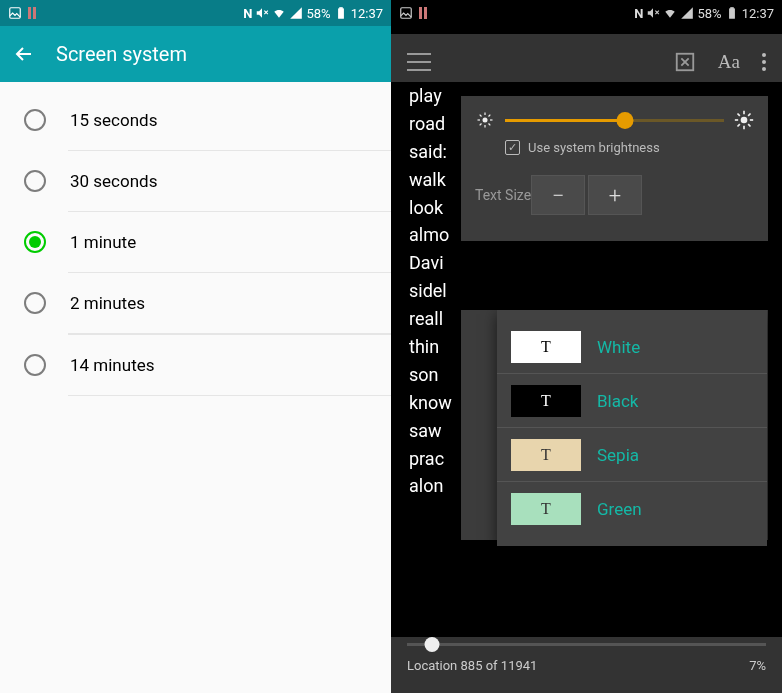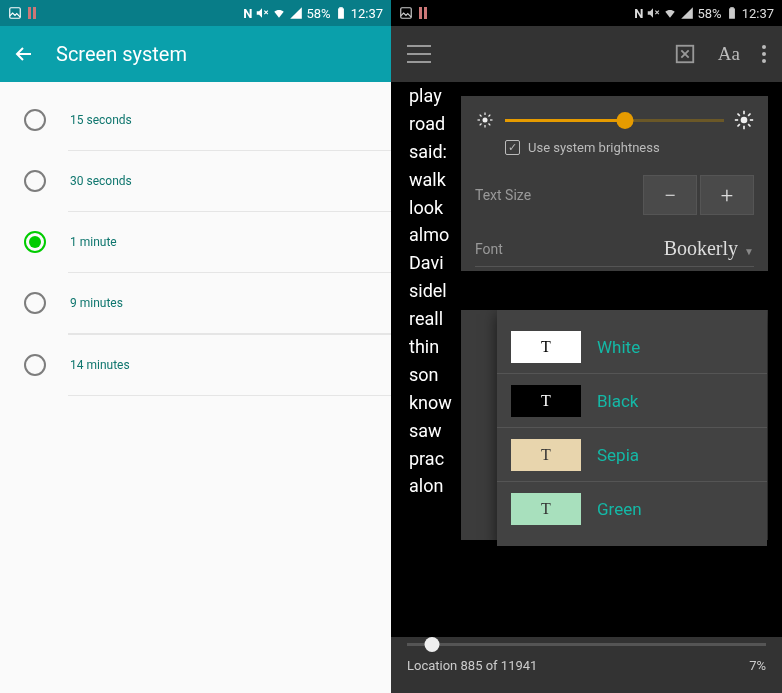--- a/index.html
+++ b/index.html
@@ -15,39 +15,39 @@
 .sb-ico{width:14px;height:14px;display:inline-block}
 .pause{display:inline-block;width:8px;height:12px;border-left:3px solid #c77;border-right:3px solid #c77}
 .titlebar{height:56px;background:#0aa0ab;display:flex;align-items:center;padding:0 12px;color:#fff}
 .back{width:24px;height:24px;margin-right:20px}
 .title{font-size:20px;font-weight:400}
 .options{padding-top:8px}
 .opt-row{display:flex;align-items:center;height:60px}
 .radio{width:22px;height:22px;border:2px solid #7d7d7d;border-radius:50%;margin:0 24px;flex-shrink:0;position:relative}
 .radio.sel{border-color:#0c0}
 .radio.sel::after{content:"";position:absolute;top:3px;left:3px;width:12px;height:12px;background:#0c0;border-radius:50%}
-.opt-label{font-size:12px;color:#0f766e}
+.opt-label{font-size:17px;color:#000000}
 .divider{height:1px;background:#e5e5e5;margin-left:68px}
 
-.r-toolbar{height:56px;background:#333;display:flex;align-items:center;justify-content:space-between;padding:0 8px;margin-top:0}
+.r-toolbar{height:56px;background:#333;display:flex;align-items:center;justify-content:space-between;padding:0 8px;margin-top:8px}
 .hamburger{width:24px;height:18px;display:flex;flex-direction:column;justify-content:space-between;margin-left:8px}
 .hamburger span{height:2px;background:#999}
 .tb-r{display:flex;gap:22px;align-items:center;margin-right:8px}
 .tb-ico{color:#bbb;font-size:19px}
 .dots{display:flex;flex-direction:column;gap:3px}
 .dots span{width:4px;height:4px;background:#bbb;border-radius:50%}
 .reader{position:absolute;top:82px;left:0;right:0;bottom:56px;background:#000;color:#fff;padding:0 18px;font-family:Georgia,serif;font-size:18px;line-height:1.55;overflow:hidden}
 .panel{position:absolute;top:96px;left:70px;right:14px;background:#3c3c3c;color:#ccc;box-shadow:0 2px 10px rgba(0,0,0,.5);padding:14px 14px 4px;z-index:5}
 .bright-row{display:flex;align-items:center;gap:10px;margin-bottom:10px}
 .sun{width:20px;height:20px;color:#eee}
 .slider{flex:1;height:3px;background:linear-gradient(to right,#e69b00 0%,#e69b00 55%,#6b5827 55%,#6b5827 100%);position:relative}
 .thumb{position:absolute;top:-7px;left:55%;width:17px;height:17px;background:#e69b00;border-radius:50%;transform:translateX(-50%)}
 .chk-row{display:flex;align-items:center;gap:8px;font-size:13px;color:#bbb;margin-bottom:20px;margin-left:30px}
 .chk{width:15px;height:15px;border:1.5px solid #bbb;border-radius:2px;display:flex;align-items:center;justify-content:center;font-size:11px}
-.size-row{display:flex;align-items:center;justify-content:space-between;margin-bottom:22px}
+.size-row{display:flex;align-items:center;margin-bottom:22px}
 .size-label{font-size:14px;color:#999}
 .size-btns{display:flex;gap:3px}
 .sbtn{width:54px;height:40px;background:#4a4a4a;border:1px solid #555;display:flex;align-items:center;justify-content:center;color:#ddd;font-size:22px;font-weight:300}
 .font-row{display:flex;align-items:center;justify-content:space-between;border-bottom:1px solid #555;padding-bottom:6px;margin-bottom:0}
 .font-name{font-family:Georgia,serif;font-size:20px;color:#ddd}
 .tri{font-size:10px;color:#888;margin-left:6px}
 .color-pop{position:absolute;top:310px;left:106px;width:270px;background:#424242;z-index:10;box-shadow:0 4px 14px rgba(0,0,0,.6);padding:10px 0}
 .color-opt{display:flex;align-items:center;height:54px;padding:0 14px;border-bottom:1px solid #555}
 .color-opt:last-child{border-bottom:none}
 .swatch{width:70px;height:32px;display:flex;align-items:center;justify-content:center;font-family:Georgia,serif;font-size:16px;margin-right:16px}
@@ -115,21 +115,21 @@
         <span class="opt-label">30 seconds</span>
       </div>
       <div class="divider"></div>
     <div class="opt-row">
         <div class="radio sel"></div>
         <span class="opt-label">1 minute</span>
       </div>
       <div class="divider"></div>
     <div class="opt-row">
         <div class="radio"></div>
-        <span class="opt-label">9 minutes</span>
+        <span class="opt-label">2 minutes</span>
       </div>
       <div class="divider"></div>
       <div class="divider"></div>
     <div class="opt-row">
         <div class="radio"></div>
         <span class="opt-label">14 minutes</span>
       </div>
       <div class="divider"></div>
   </div>
 </div>
@@ -237,24 +237,20 @@
       <div class="chk">✓</div>
       <span>Use system brightness</span>
     </div>
     <div class="size-row">
       <span class="size-label">Text Size</span>
       <div class="size-btns">
         <div class="sbtn">−</div>
         <div class="sbtn">+</div>
       </div>
     </div>
-    <div class="font-row">
-      <span class="size-label">Font</span>
-      <span><span class="font-name">Bookerly</span><span class="tri">▼</span></span>
-    </div>
   </div>
   <div class="panel-extra"></div>
   <span class="extra-tri tri1">▼</span>
   <span class="extra-tri tri2">▼</span>
   <span class="extra-tri tri3">▼</span>
   <div class="color-pop">
     <div class="color-opt">
         <div class="swatch sw-white">T</div>
         <span class="c-label">White</span>
       </div>

